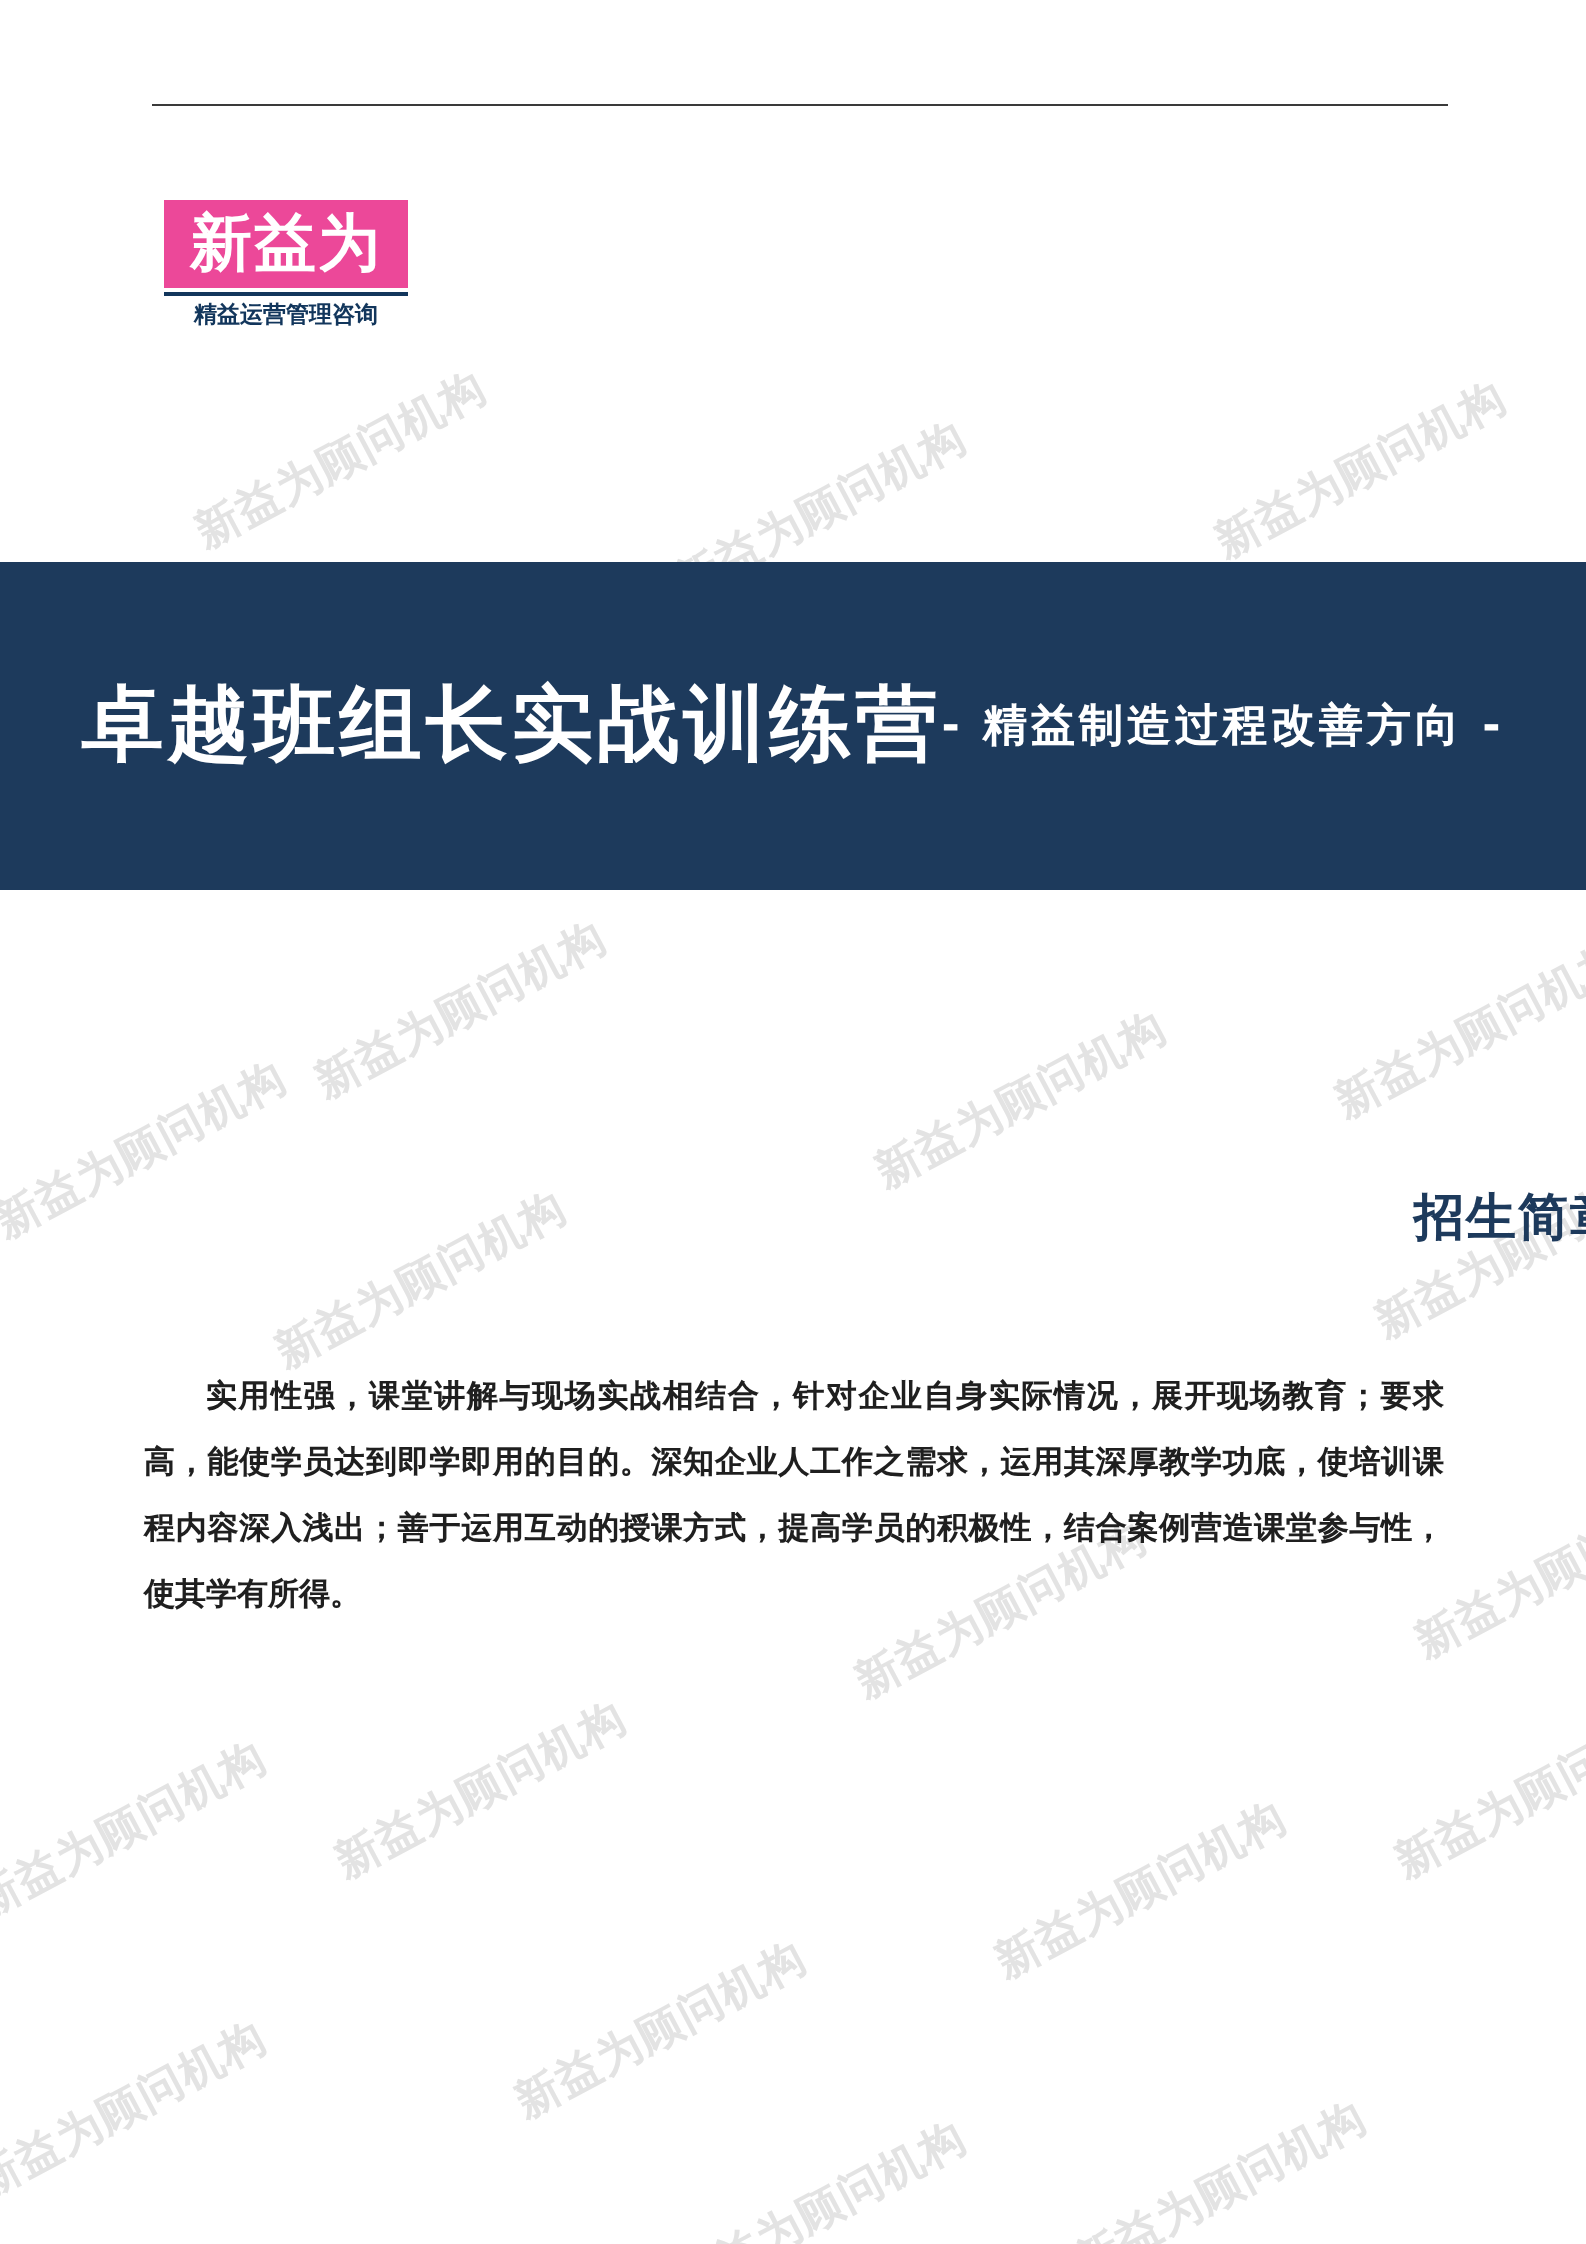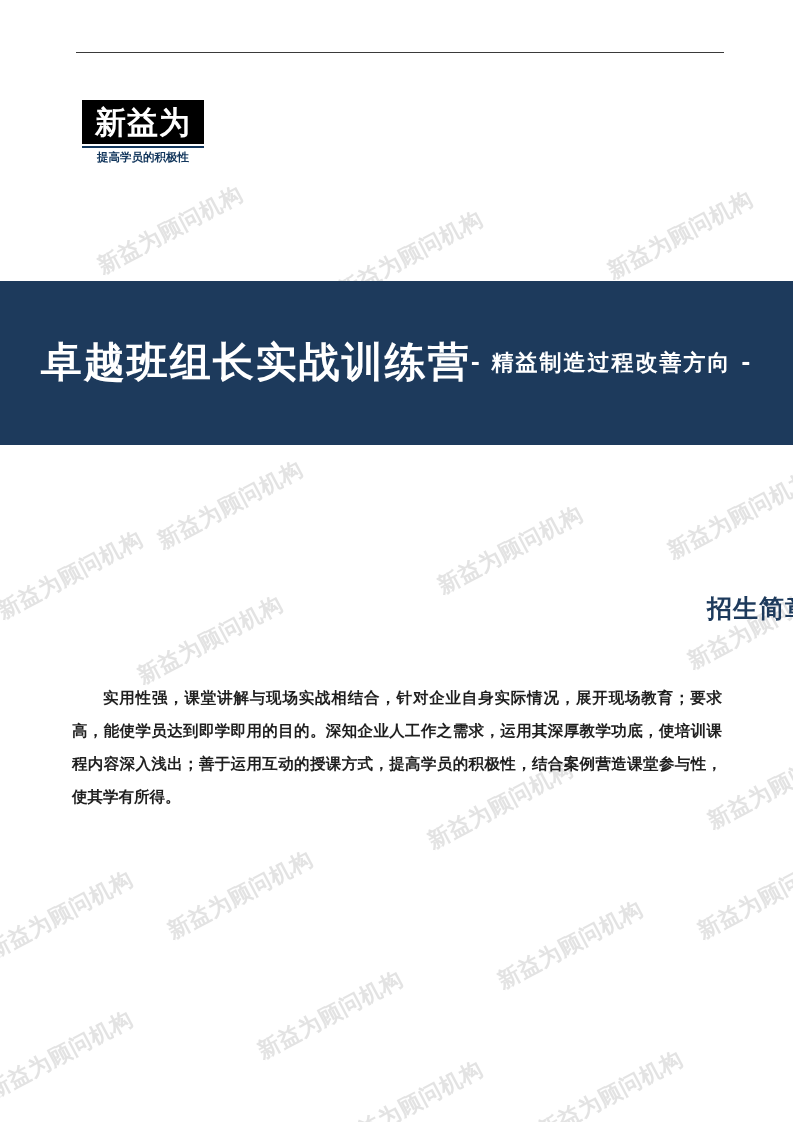--- a/index.html
+++ b/index.html
@@ -49,21 +49,21 @@
 
   
   .logo {
     position: absolute;
     left: 82px;
     top: 100px;
     width: 122px;
     z-index: 20;
   }
   .logo-mark {
-    background: #000000;
+    background: #ec4899;
     color: #ffffff;
     font-size: 31px;
     font-weight: bold;
     line-height: 44px;
     text-align: center;
     letter-spacing: 1px;
     font-family: "DejaVu Sans", sans-serif;
   }
   .logo-sub {
     margin-top: 2px;
@@ -164,21 +164,21 @@
     <div class="wm" style="left:680px;  top:610px;">新益为顾问机构</div>
     <div class="wm" style="left:700px;  top:770px;">新益为顾问机构</div>
     <div class="wm" style="left:690px;  top:880px;">新益为顾问机构</div>
     <div class="wm" style="left:420px;  top:790px;">新益为顾问机构</div>
   </div>
 
   <div class="top-rule"></div>
 
   <div class="logo">
     <div class="logo-mark">新益为</div>
-    <div class="logo-sub">提高学员的积极性</div>
+    <div class="logo-sub">精益运营管理咨询</div>
   </div>
 
   <div class="hero">
     <div class="hero-title">卓越班组长实战训练营</div>
     <div class="hero-sub">- 精益制造过程改善方向 -</div>
   </div>
 
   <div class="section-heading">招生简章</div>
 
   <div class="body-text">实用性强，课堂讲解与现场实战相结合，针对企业自身实际情况，展开现场教育；要求高，能使学员达到即学即用的目的。深知企业人工作之需求，运用其深厚教学功底，使培训课程内容深入浅出；善于运用互动的授课方式，提高学员的积极性，结合案例营造课堂参与性，使其学有所得。</div>

